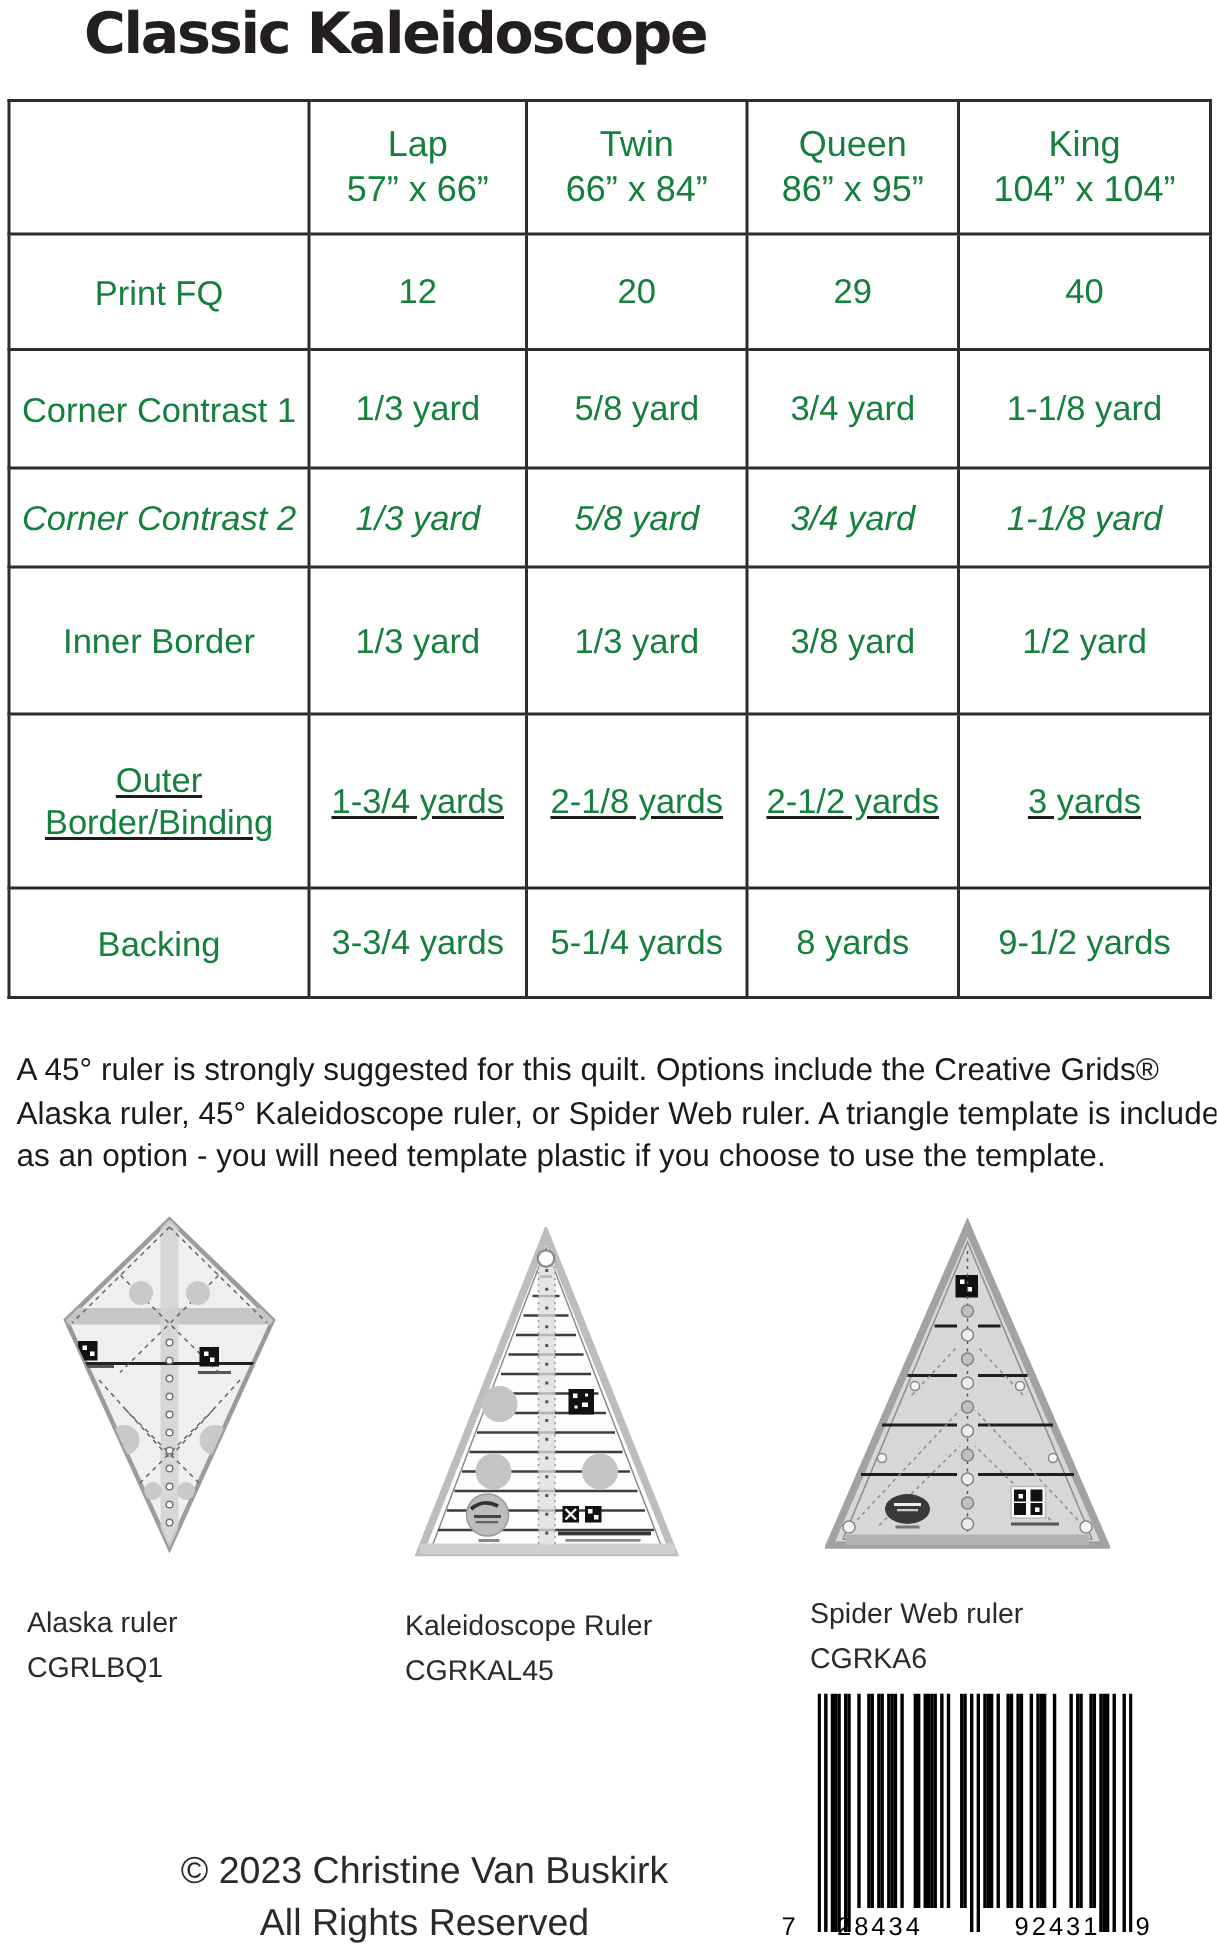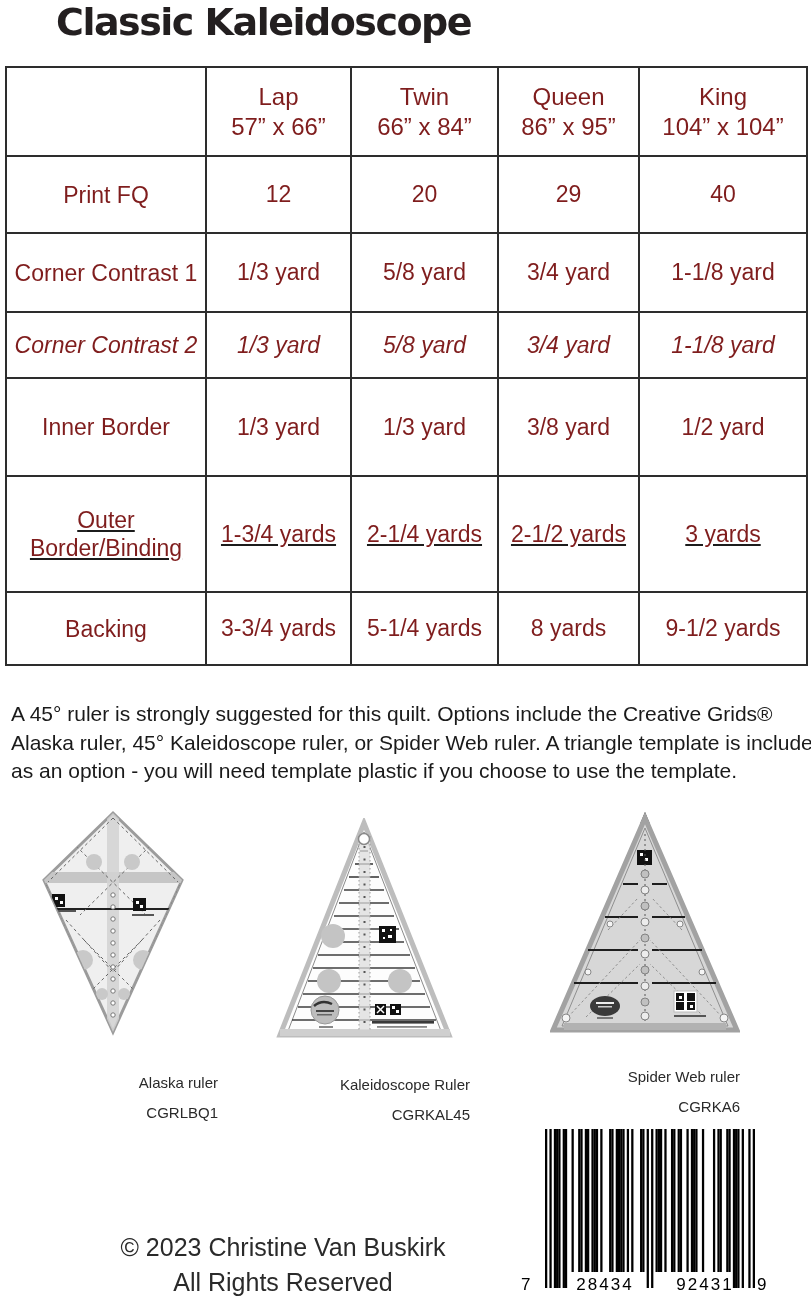--- a/index.html
+++ b/index.html
@@ -14,41 +14,41 @@
     left:56px;top:-4px;font-family:"DejaVu Sans",sans-serif;font-weight:bold;
     font-size:38px;line-height:52px;letter-spacing:-1.5px;color:#231f20;white-space:nowrap;
   }
 
   
   #req-table{
     position:absolute;left:5px;top:66px;width:801px;border-collapse:collapse;table-layout:fixed;
   }
   #req-table th,#req-table td{
     border:2px solid #2d2d2d;text-align:center;vertical-align:middle;padding:0;font-weight:normal;
-    color:#7f1d1d;
+    color:#15803d;
   }
   #req-table thead th{font-size:24px;line-height:30px;}
   #req-table tbody th{font-size:23px;line-height:28px;margin-top:27px;}
   #req-table tbody td{font-size:23px;line-height:27px;}
 
   
   #note{left:11px;top:700px;font-size:21px;line-height:28.5px;white-space:nowrap;color:#1a1a1a;}
 
   
   .ruler-fig{position:absolute;}
-  .cap{position:absolute;text-align:right;font-size:15px;line-height:30px;color:#2a2a2a;}
+  .cap{position:absolute;text-align:left;font-size:19px;line-height:30px;color:#2a2a2a;}
 
   
   #copyright{left:83px;top:1186px;width:400px;text-align:center;font-size:25px;line-height:35px;color:#2a2a2a;margin-top:44px;}
 
   
   #barcode-svg{position:absolute;left:545px;top:1129px;}
   .bc-digit{position:absolute;font-size:17px;line-height:18px;color:#000;}
   #bc-d1{left:521px;top:1276px;}
-  #bc-g1{left:558px;top:1276px;width:94px;text-align:center;letter-spacing:2px;}
+  #bc-g1{left:558px;top:1276px;width:94px;text-align:left;letter-spacing:2px;}
   #bc-g2{left:646px;top:1276px;width:118px;text-align:center;letter-spacing:2px;}
   #bc-d4{left:757px;top:1276px;}
 </style>
 </head>
 <body>
 
 <div class="abs" id="title">Classic Kaleidoscope</div>
 
 <table id="req-table">
   <colgroup>
@@ -104,21 +104,21 @@
       <tr style="height: 98px;">
         <th>Inner Border</th>
         <td>1/3 yard</td>
         <td>1/3 yard</td>
         <td>3/8 yard</td>
         <td>1/2 yard</td>
       </tr>
       <tr style="height: 116px; text-decoration: underline;">
         <th>Outer Border/Binding</th>
         <td>1-3/4 yards</td>
-        <td>2-1/4 yards</td>
+        <td>2-1/8 yards</td>
         <td>2-1/2 yards</td>
         <td>3 yards</td>
       </tr>
       <tr style="height: 73px;">
         <th>Backing</th>
         <td>3-3/4 yards</td>
         <td>5-1/4 yards</td>
         <td>8 yards</td>
         <td>9-1/2 yards</td>
       </tr>

